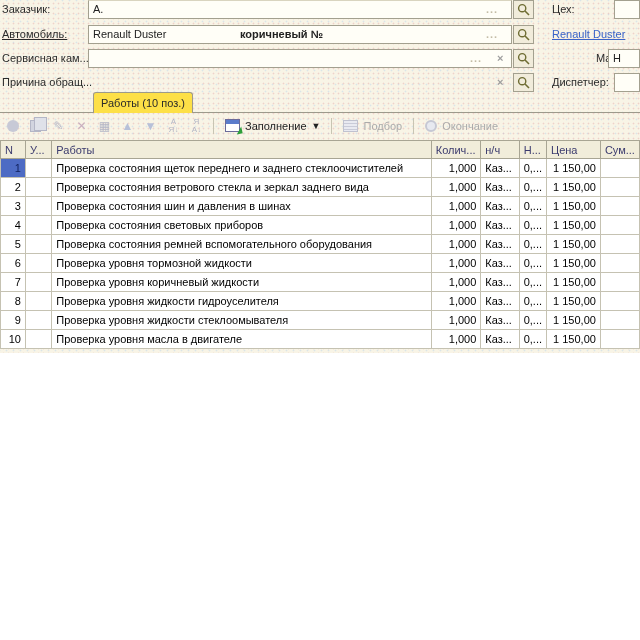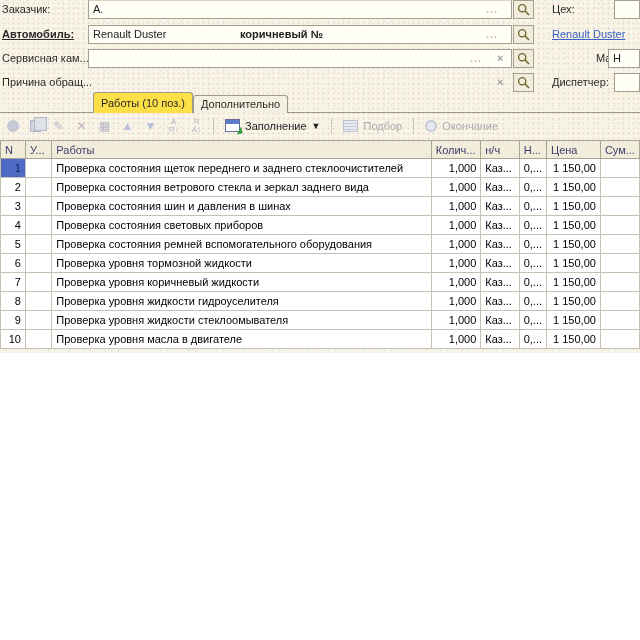--- a/index.html
+++ b/index.html
@@ -12,21 +12,21 @@
     position:absolute; left:0; top:0; width:640px; height:353px;
     background-color:#f8f4e6;
     background-image:
       radial-gradient(circle, rgba(226,160,160,.40) .8px, transparent 1.1px),
       radial-gradient(circle, rgba(150,195,235,.30) .8px, transparent 1.1px);
     background-size:5px 5px, 7px 7px;
     background-position:1px 1px, 3px 4px;
   }
 
   .lbl { position:absolute; white-space:nowrap; color:#2a2a2a; }
-  .lbl-link { text-decoration:underline;font-weight:bold; }
+  .lbl-link { text-decoration:underline; }
 
   .field {
     position:absolute; height:19px; background:#fffef7;
     border:1px solid #a3a08f; padding:2px 4px; white-space:nowrap; overflow:hidden;
   }
   .field .extra { position:absolute; left:151px; top:2px;font-weight:bold; }
   .dots { position:absolute; color:#c3bca6; font-weight:bold; letter-spacing:1px; }
   .clear-x { position:absolute; color:#9e9e9e; font-size:11px; font-weight:bold; cursor:default; }
   .search-btn {
     position:absolute; width:21px; height:19px; background:#f1ecdb;
@@ -136,23 +136,20 @@
 
   <span class="lbl" style="left:552px; top:76px;">Диспетчер:</span>
   <div class="field" style="left:614px; top:73px; width:26px;">
     <span></span>
   </div>
 
   <div id="tabline"></div>
   <div class="tab active" style="left:93px;">
     <span>Работы (10 поз.)</span>
   </div>
-  <div class="tab" style="left:193px;">
-    <span>Дополнительно</span>
-  </div>
 
   <div id="toolbar">
     <span class="tb-ico">
         <span class="gray-circle"></span>
       </span>
     <span class="tb-ico">
         <span class="gray-copy"></span>
       </span>
     <span class="tb-ico">
         <span>✎</span>

